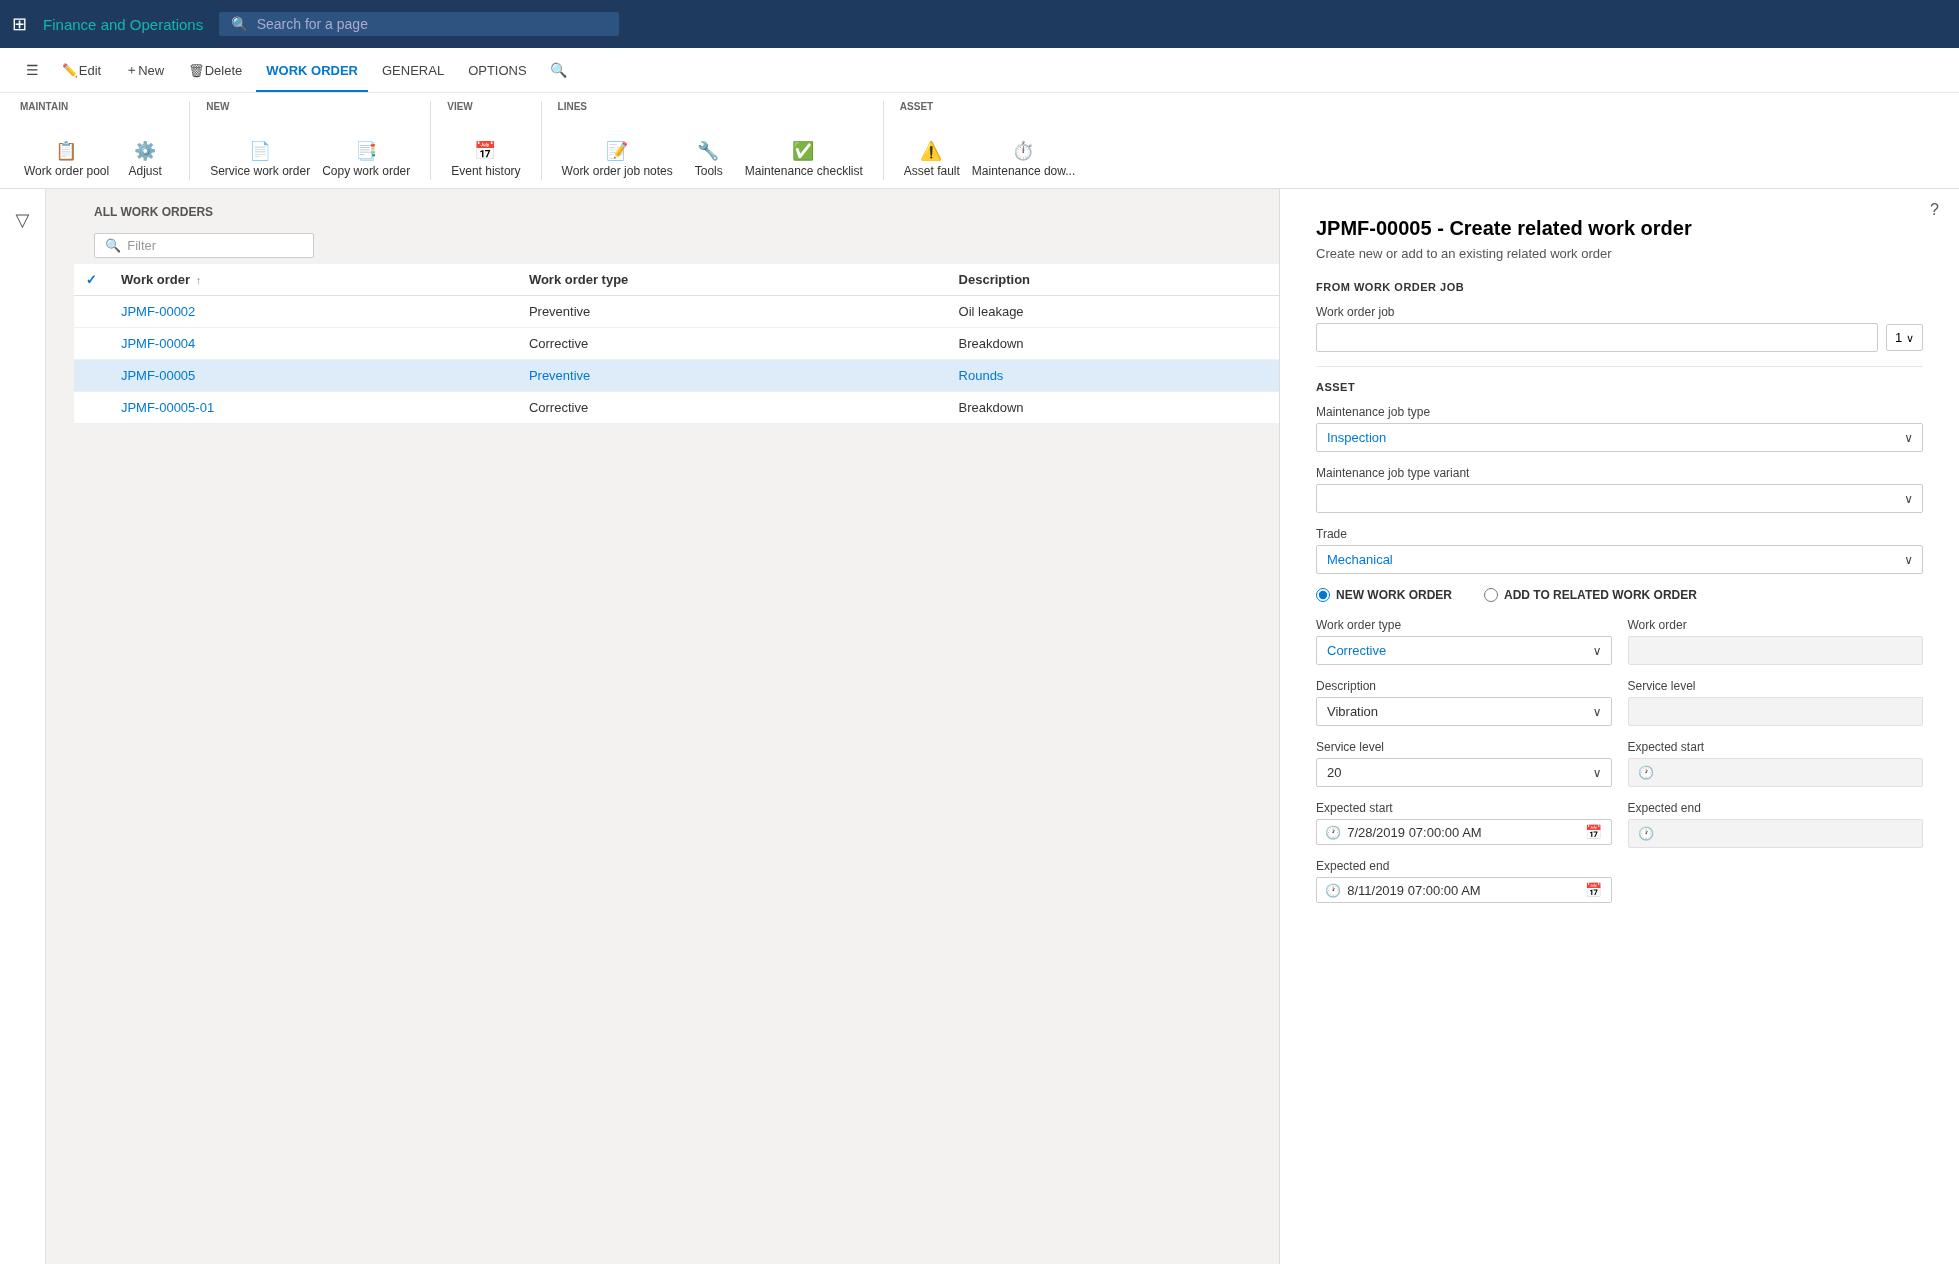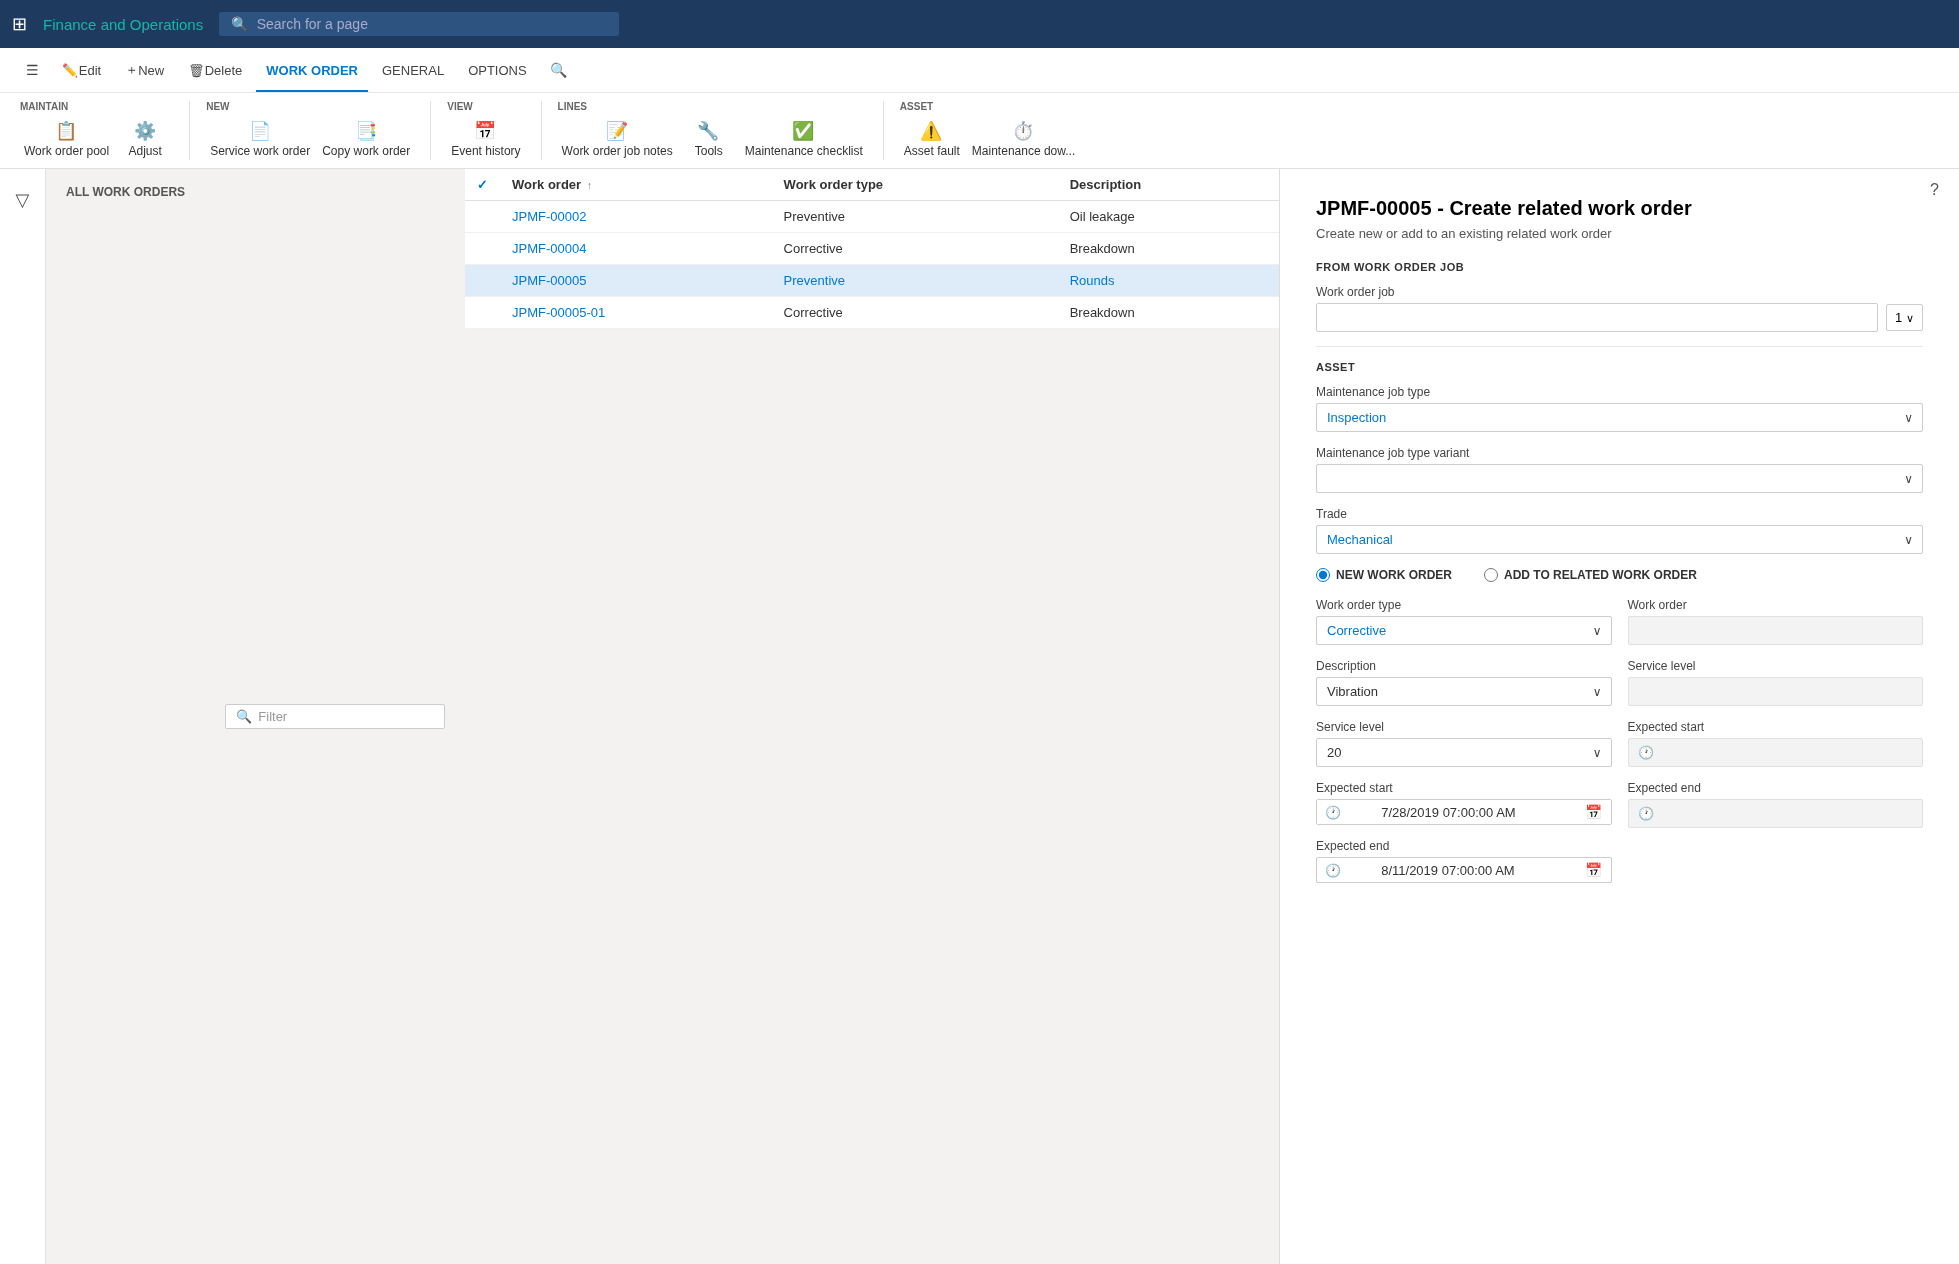--- a/index.html
+++ b/index.html
@@ -65,20 +65,21 @@
       padding: 8px 16px 8px 16px;
       gap: 0;
       background: #fff;
       border-top: 1px solid #e8e8e8;
     }
     .ribbon-group {
       display: flex; flex-direction: column;
       min-width: 80px;
       border-right: 1px solid #e0e0e0;
       padding: 0 16px;
+      gap: 20px;
     }
     .ribbon-group:first-child { padding-left: 4px; }
     .ribbon-group-label {
       font-size: 10px; color: #666; text-transform: uppercase;
       font-weight: 600; margin-bottom: 6px;
     }
     .ribbon-items { display: flex; gap: 4px; flex-wrap: wrap; }
     .ribbon-item {
       display: flex; flex-direction: column; align-items: center;
       font-size: 12px; color: #333; cursor: pointer;
@@ -98,21 +99,21 @@
       border-right: 1px solid #e0e0e0;
       display: flex; flex-direction: column;
       align-items: center; padding-top: 12px;
     }
     .left-panel-icon { font-size: 18px; color: #555; cursor: pointer; padding: 8px; }
 
     
     .list-area {
       flex: 1; background: #f3f2f1;
       overflow: hidden;
-      display: flex; flex-direction: row;
+      display: flex; flex-direction: column; margin-left: 28px;
     }
     .list-header {
       background: #f3f2f1;
       padding: 16px 20px 8px 20px;
       font-size: 12px; color: #555; font-weight: 600; text-transform: uppercase;
     }
     .filter-bar {
       padding: 6px 20px;
       display: flex; align-items: center; gap: 8px;
     }
@@ -195,21 +196,21 @@
     .disabled-input {
       background: #f3f3f3; border: 1px solid #e0e0e0; color: #aaa;
       border-radius: 2px; padding: 6px 10px; font-size: 13px; width: 100%;
     }
     .datetime-wrap {
       display: flex; align-items: center;
       border: 1px solid #ccc; border-radius: 2px; background: #fff;
       padding: 4px 8px; gap: 6px;
     }
     .datetime-wrap input {
-      border: none; outline: none; font-size: 13px; color: #333; background: transparent; flex: 1; margin-left: 34px;
+      border: none; outline: none; font-size: 13px; color: #333; background: transparent; flex: 1;
     }
     .datetime-wrap .cal-icon { color: #555; font-size: 14px; cursor: pointer; }
     .clock-icon-sm { color: #555; font-size: 13px; }
 
     .disabled-datetime {
       display: flex; align-items: center;
       background: #f3f3f3; border: 1px solid #e0e0e0; color: #aaa;
       border-radius: 2px; padding: 6px 10px; font-size: 13px; gap: 6px;
     }
 

